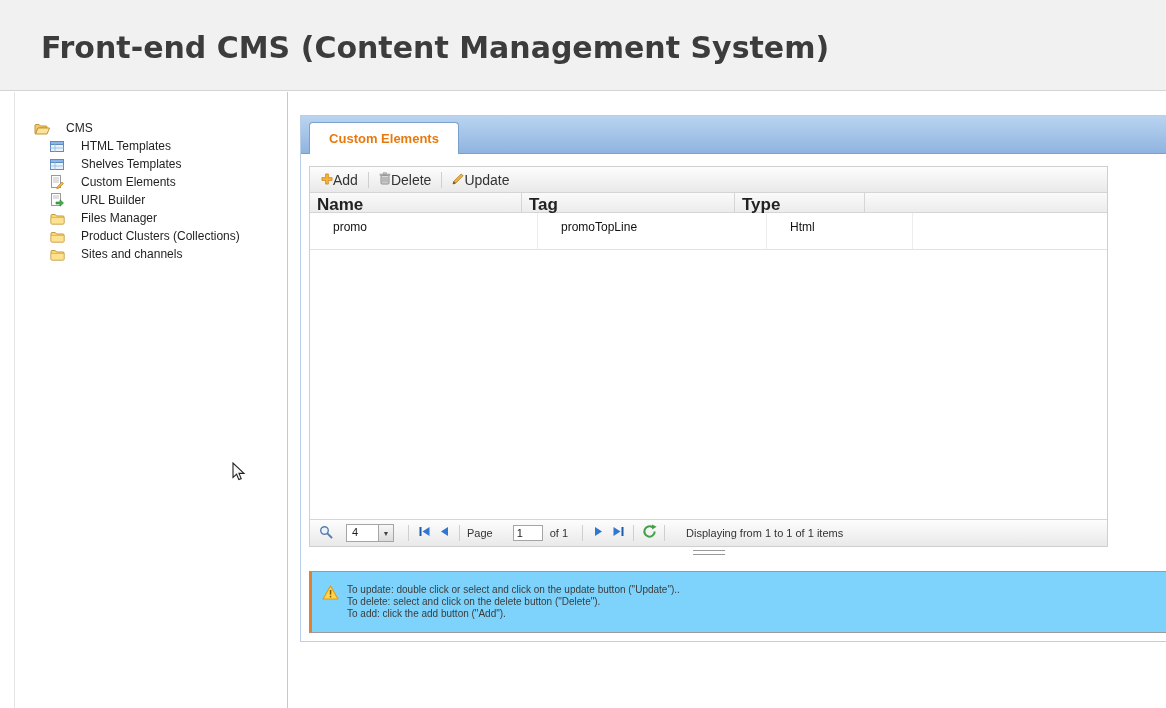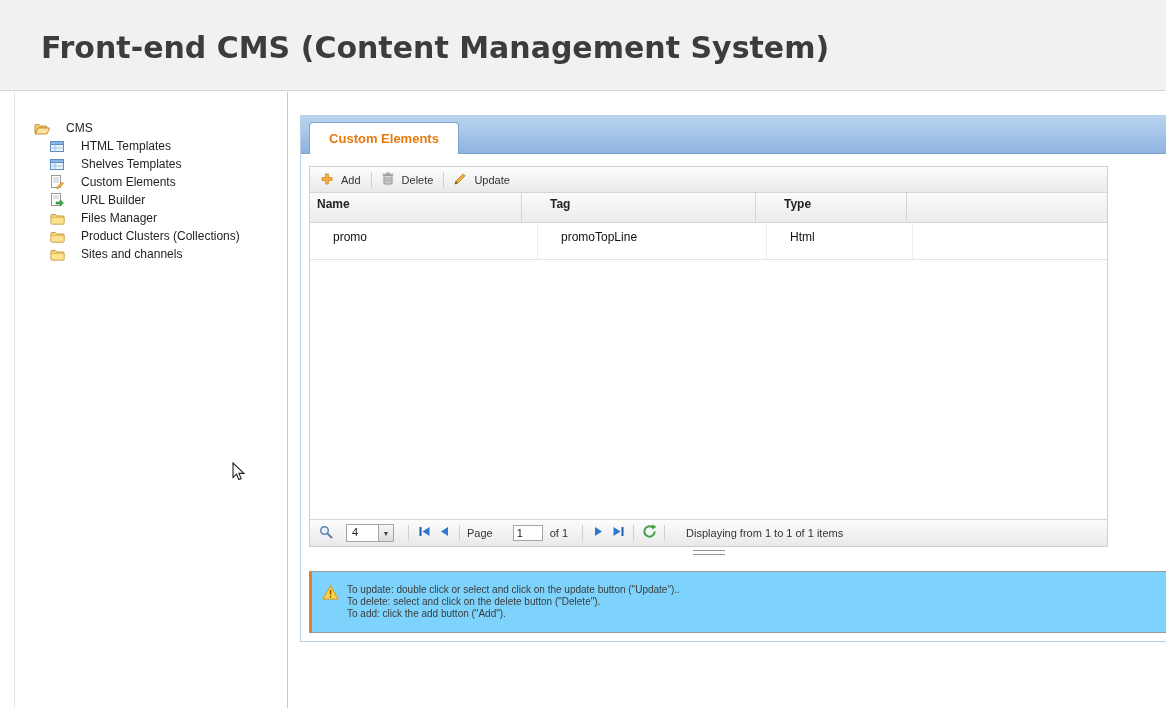--- a/index.html
+++ b/index.html
@@ -58,29 +58,29 @@
     position:absolute; left:8px; top:50px; width:799px; height:381px;
     border:1px solid #cfcfcf; background:#ffffff;
     display:flex; flex-direction:column;
   }
   .toolbar {
     height:26px; flex:0 0 auto; display:flex; align-items:center;
     background:linear-gradient(#fdfdfd,#e9e9e9); border-bottom:1px solid #d5d5d5;
     padding:0 4px; font-size:11px; color:#333;
   }
   .tbtn {
-    display:flex; align-items:center; gap:8px; padding:3px 6px;
+    display:flex; align-items:center; gap:0; padding:3px 6px;
     background:transparent; border:1px solid transparent; border-radius:3px;
-    font-size:11px; color:#333; cursor:pointer; font-family:inherit;
+    font-size:14px; color:#333; cursor:pointer; font-family:inherit;
   }
   .tsep { width:1px; height:16px; background:#cfcfcf; margin:0 3px; }
 
-  .thead { display:flex; height:30px; flex:0 0 auto;
+  .thead { display:flex; height:20px; flex:0 0 auto;
     background:linear-gradient(#fafafa,#ececec); border-bottom:1px solid #d5d5d5;
-    font-size:12px; font-weight:bold; color:#222;gap:21px;
+    font-size:17px; font-weight:bold; color:#222;
   }
   .th { padding-left:7px; line-height:23px; border-right:1px solid #d5d5d5; cursor:pointer; }
   .th.c1 { width:212px; } .th.c2 { width:213px; } .th.c3 { width:130px; }
   .th.c4 { flex:1; border-right:none; cursor:default; }
 
   .tbody { flex:1; background:#ffffff; position:relative; overflow:hidden; }
   .trow { display:flex; height:37px; border-bottom:1px solid #e3e3e3; font-size:12px; color:#111; cursor:pointer; }
   .td { padding:7px 0 0 7px; border-right:1px solid #ededed; overflow:hidden;margin-left:16px; }
   .td.c1 { width:212px; } .td.c2 { width:213px; } .td.c3 { width:130px; }
   .td.c4 { flex:1; border-right:none; }

